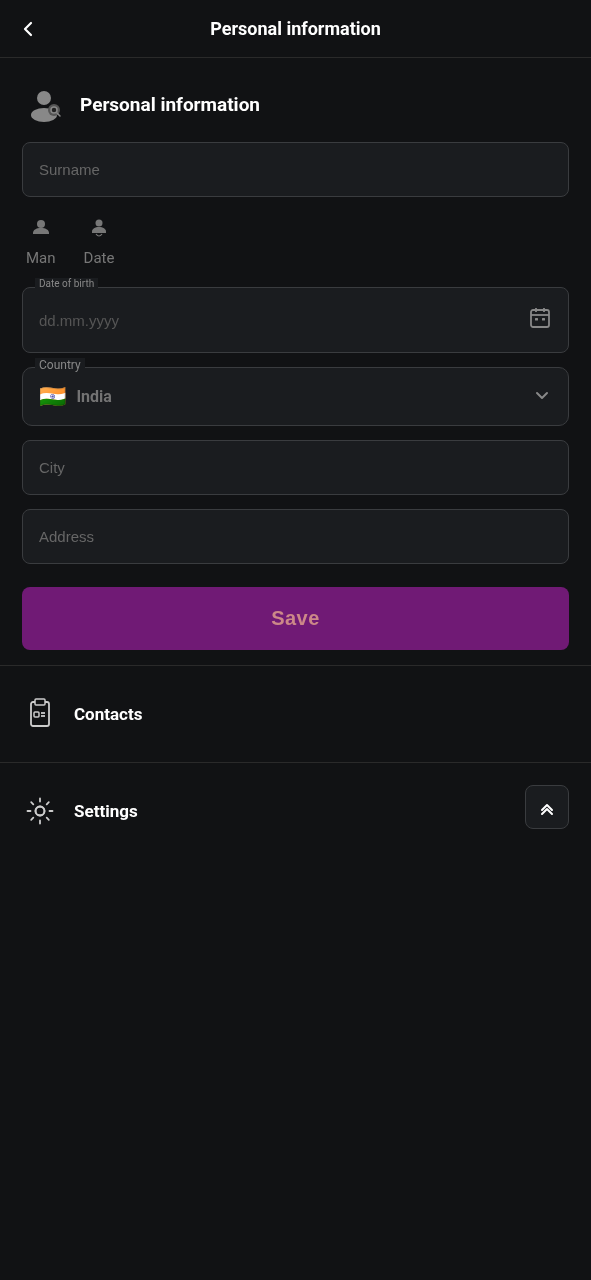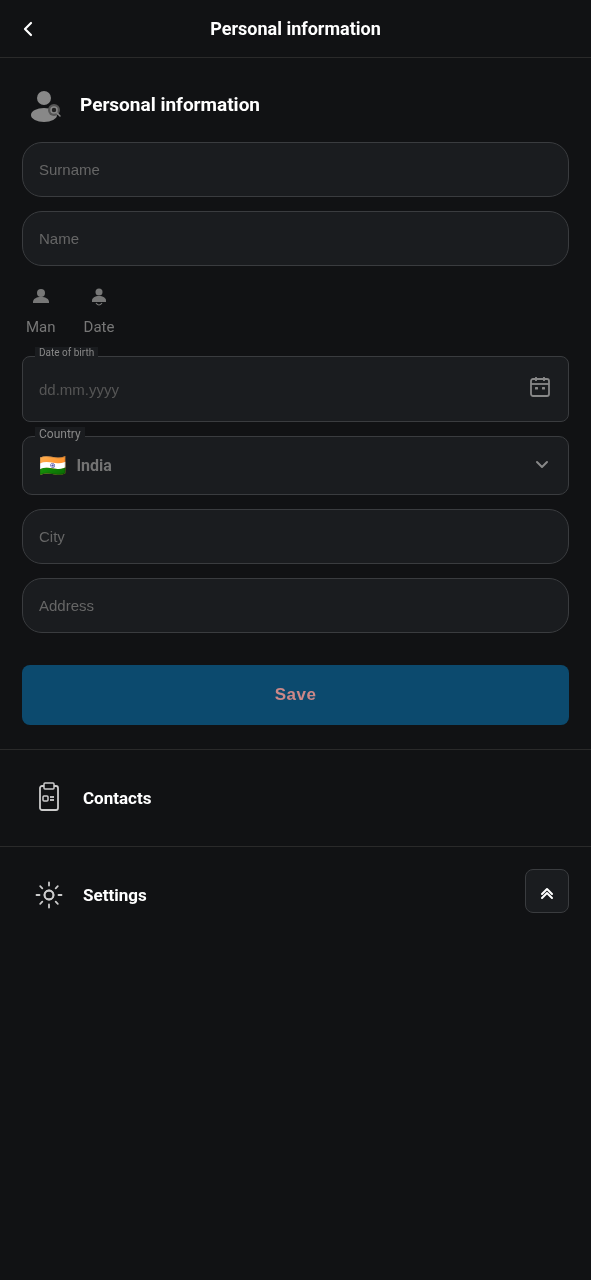--- a/index.html
+++ b/index.html
@@ -65,21 +65,21 @@
     .form-area {
       padding: 0 22px;
       display: flex;
       flex-direction: column;
       gap: 14px;
     }
 
     .form-input {
       background: #1a1c1f;
       border: 1px solid #3a3c3f;
-      border-radius: 20px;
+      border-radius: 8px;
       padding: 18px 16px;
       color: #888;
       font-size: 15px;
       width: 100%;
       outline: none;
     }
     .form-input::placeholder {
       color: #666;
     }
 
@@ -170,46 +170,46 @@
       font-size: 16px;
       font-weight: 700;
       color: #737373;
     }
     .chevron-icon {
       color: #888;
     }
 
     
     .save-btn {
-      margin: 16px 22px;
-      background: #0c4a6e;
+      margin: 7px 22px;
+      background: #701a75;
       color: #c88;
       border: none;
       border-radius: 8px;
       padding: 20px;
-      font-size: 17px;
+      font-size: 20px;
       font-weight: 600;
       width: calc(100% - 44px);
       cursor: pointer;
       letter-spacing: 0.5px;
     }
 
     
     .divider {
       height: 1px;
       background: #2a2a2a;
       margin: 8px 0;
     }
 
     
     .nav-item {
       display: flex;
       align-items: center;
       gap: 16px;
-      padding: 22px 31px;
+      padding: 22px 22px;
       cursor: pointer;
     }
     .nav-item-icon {
       width: 36px;
       height: 36px;
       display: flex;
       align-items: center;
       justify-content: center;
       color: #cccccc;
     }
@@ -262,21 +262,20 @@
       <path d="M35 31 L38 34" stroke="#888" stroke-width="1.5" stroke-linecap="round"></path>
     </svg>
   </div>
   <span class="section-header-title">Personal information</span>
 </div>
 
 <div class="form-area">
 
   <input class="form-input" type="text" placeholder="Surname" style="">
 
-  <input class="form-input" type="text" placeholder="Name" style="">
 
   <div class="gender-row">
     <div class="gender-option">
       <svg viewBox="0 0 24 24" fill="#777">
         <circle cx="12" cy="7" r="4"></circle>
         <path d="M12 11c-5 0-8 2-8 5v1h16v-1c0-3-3-5-8-5z"></path>
       </svg>
       <span>Man</span>
     </div>
     <div class="gender-option">

